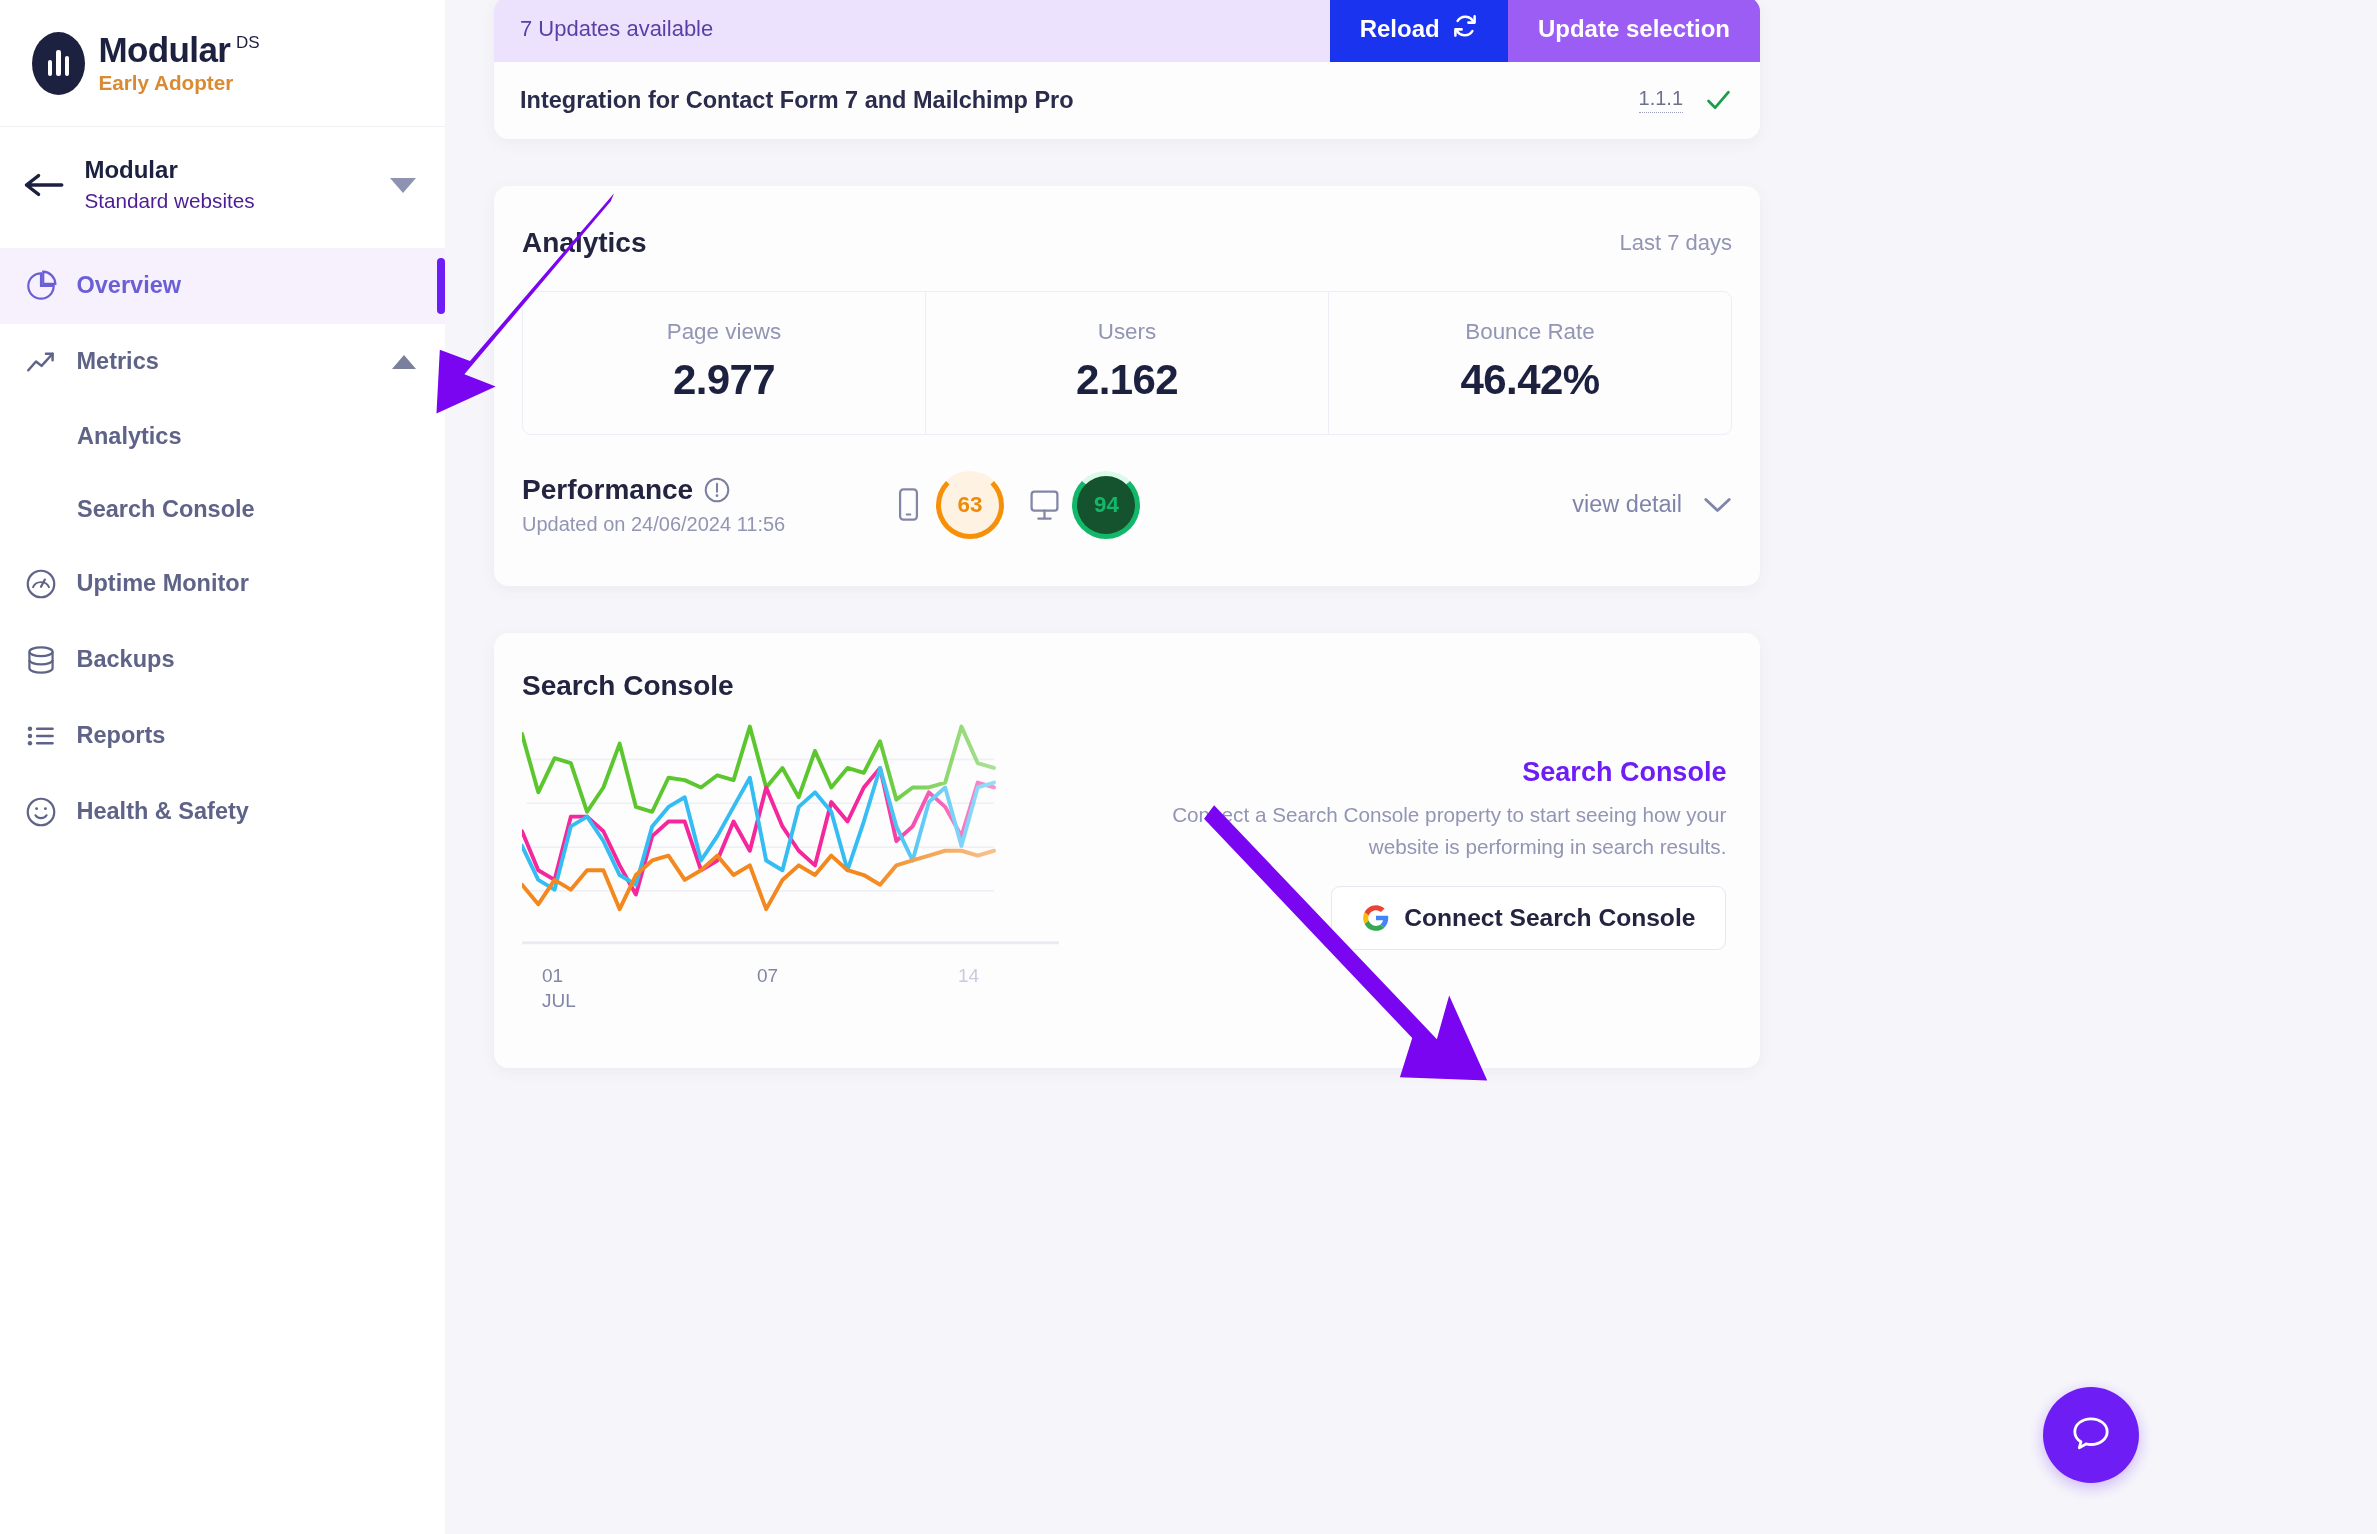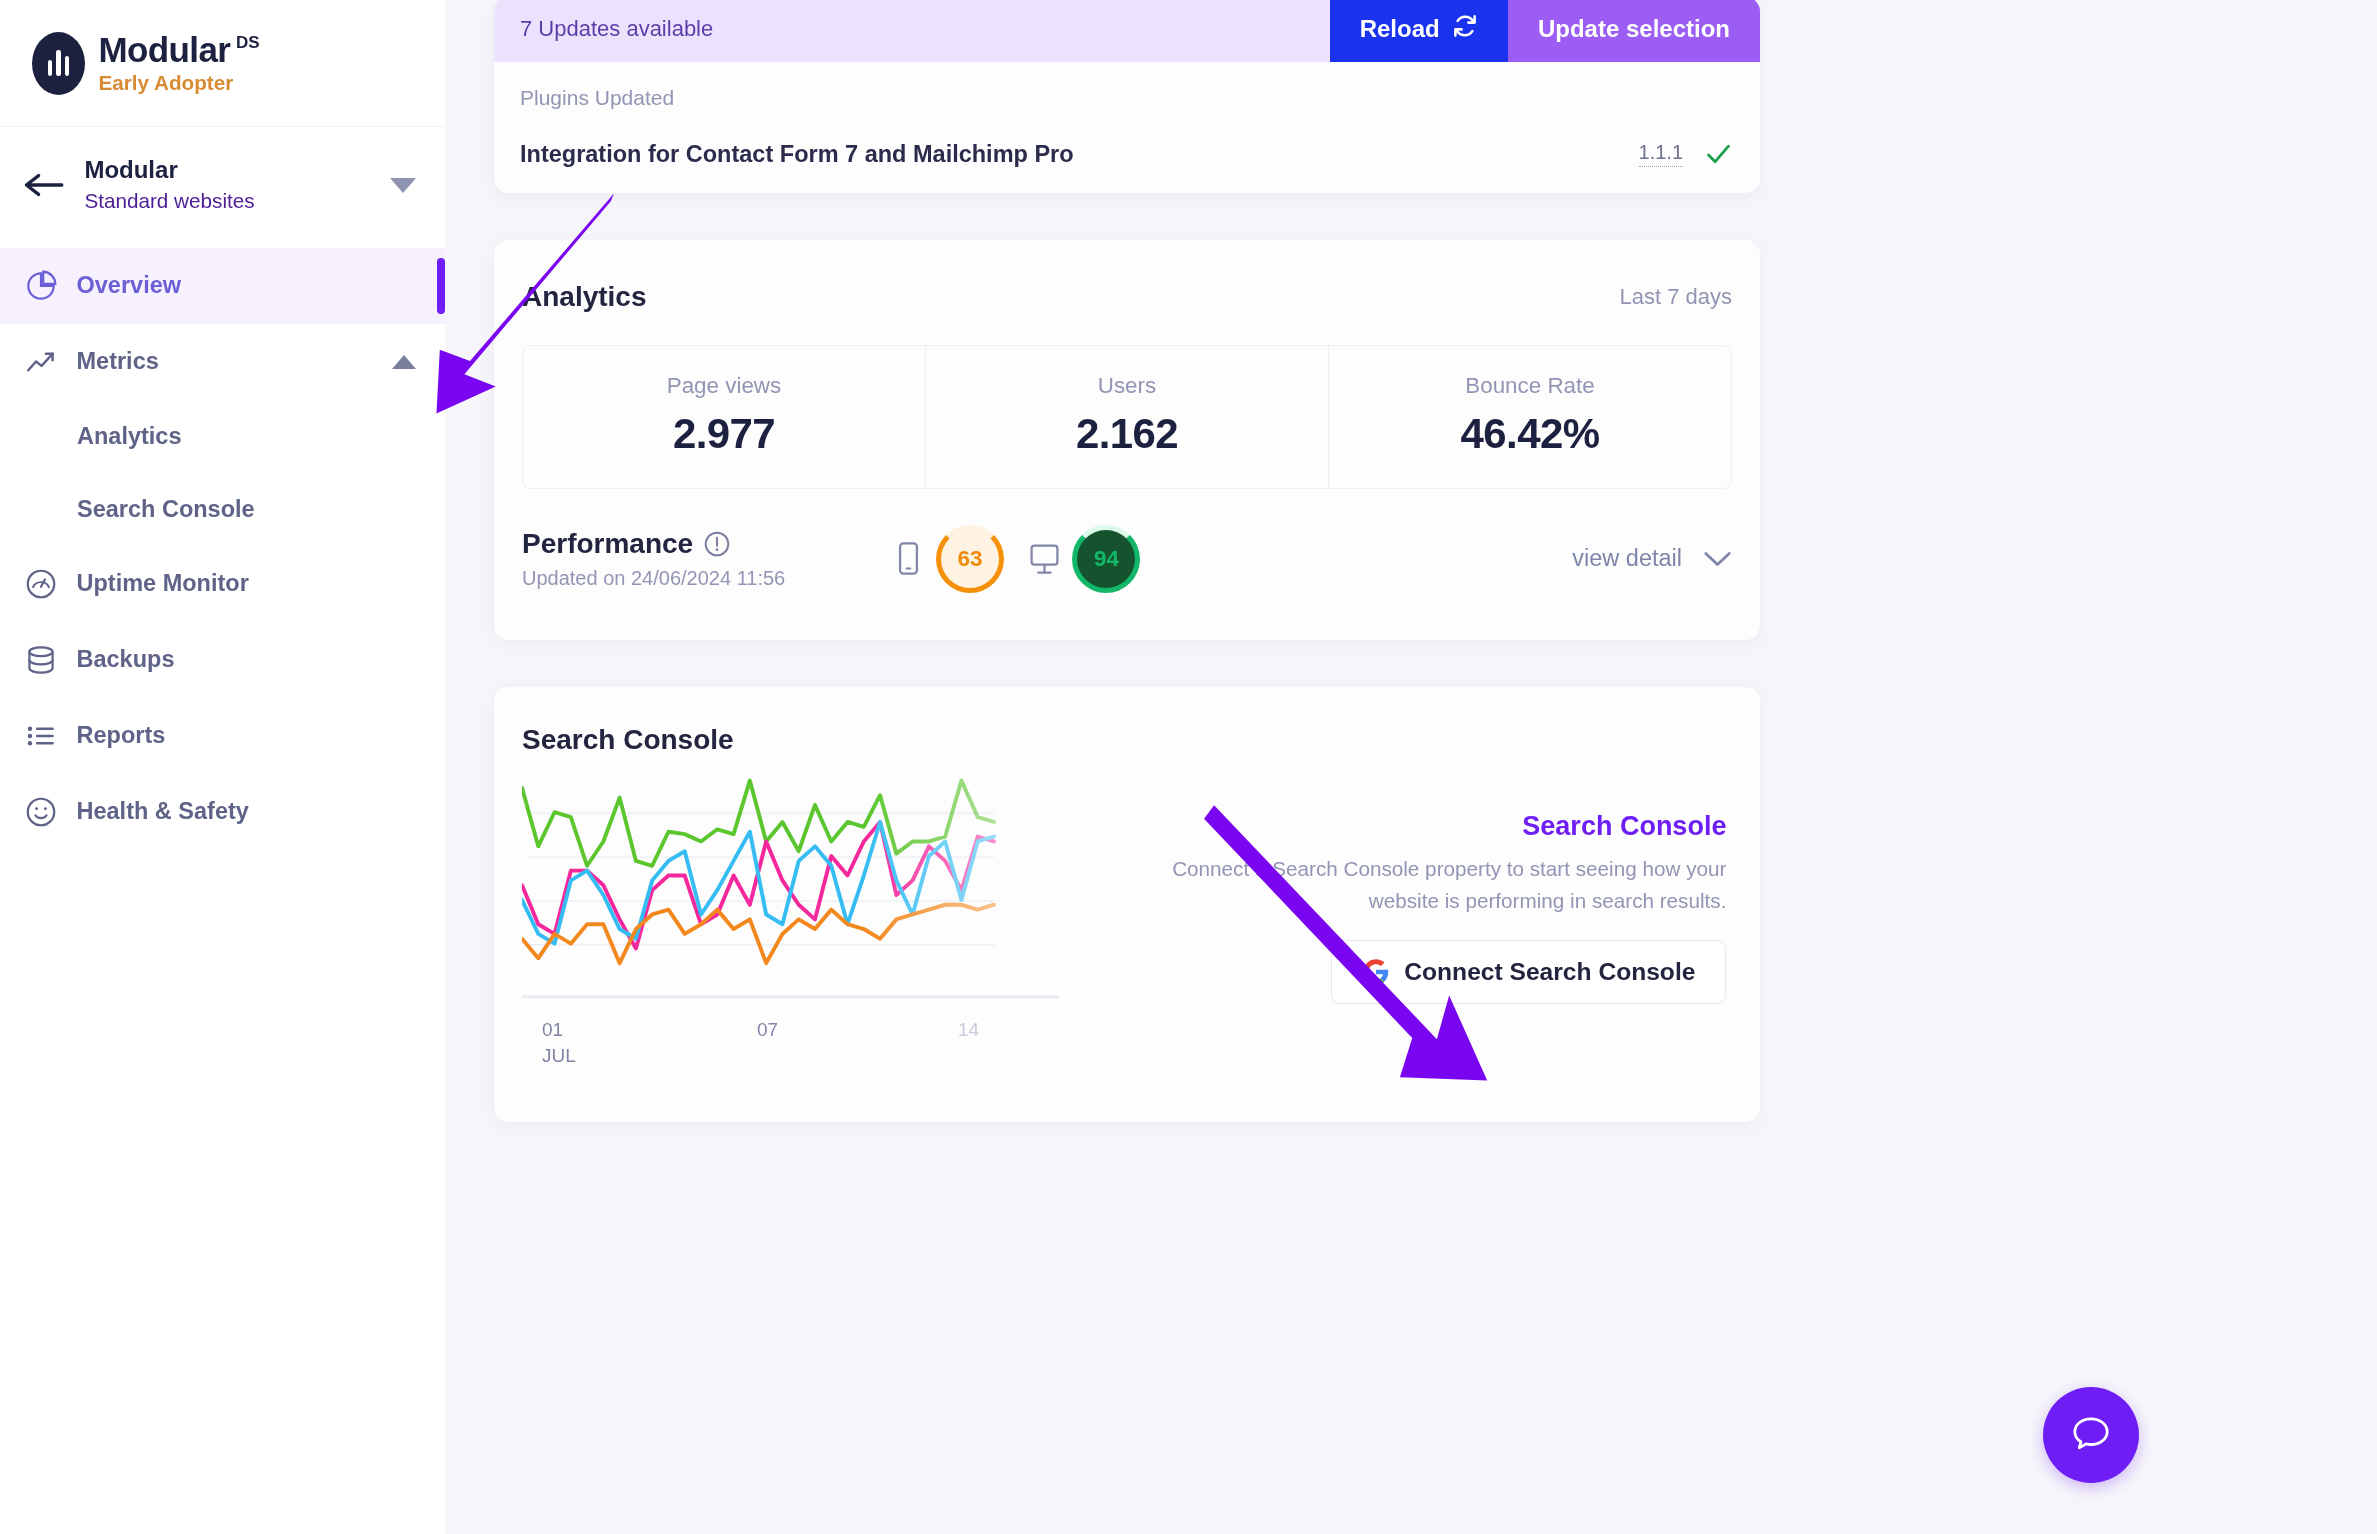--- a/index.html
+++ b/index.html
@@ -37,21 +37,21 @@
   .brand-mark .bars { display:flex; align-items:flex-end; gap:3.9px; height:26px; }
   .brand-mark .bars i { display:block; width:4.5px; background:#fff; border-radius:2.2px; }
   .brand-mark .bars i:nth-child(1){ height:15.7px; }
   .brand-mark .bars i:nth-child(2){ height:26px; }
   .brand-mark .bars i:nth-child(3){ height:20px; }
   .brand-text { margin-left:13.4px; }
   .brand-name {
     font-size:35px; font-weight:700; letter-spacing:-0.6px;
     color:#1D2140; line-height:1; display:flex; align-items:flex-start; gap:5.6px;
   }
-  .brand-sup { font-size:17px; font-weight:700; letter-spacing:0px; margin-top:2.2px; }
+  .brand-sup { font-size:17px; font-weight:400; letter-spacing:0px; margin-top:2.2px; }
   .brand-badge {
     font-size:20.7px; font-weight:700; color:#D98B33; margin-top:6.7px; line-height:1;
   }
 
   .site-switch {
     height:116px;
     display:flex; align-items:center;
     padding:0 29px 0 22.4px;
     gap:20px;
     cursor:pointer;
@@ -364,21 +364,20 @@
                 <path d="M40 6 V17 H29" fill="none" stroke="#fff" stroke-width="4.5" stroke-linecap="round" stroke-linejoin="round"></path>
                 <path d="M6 40 V29 H17" fill="none" stroke="#fff" stroke-width="4.5" stroke-linecap="round" stroke-linejoin="round"></path>
               </svg>
           </span>
         </div>
         <div class="btn-update">
           <span>Update selection</span>
         </div>
       </div>
 
-      <div class="plugins-head">Plugins Updated</div>
 
 
       <div class="plugin-row">
         <span class="plugin-name">Integration for Contact Form 7 and Mailchimp Pro</span>
         <span class="plugin-ver">1.1.1</span>
         <span class="check-mark">
           <svg viewBox="0 0 56 56">
               <path d="M10 29 L22 41 L46 13" fill="none" stroke="#1A9E4B" stroke-width="5" stroke-linecap="round" stroke-linejoin="round"></path>
             </svg>
         </span>

